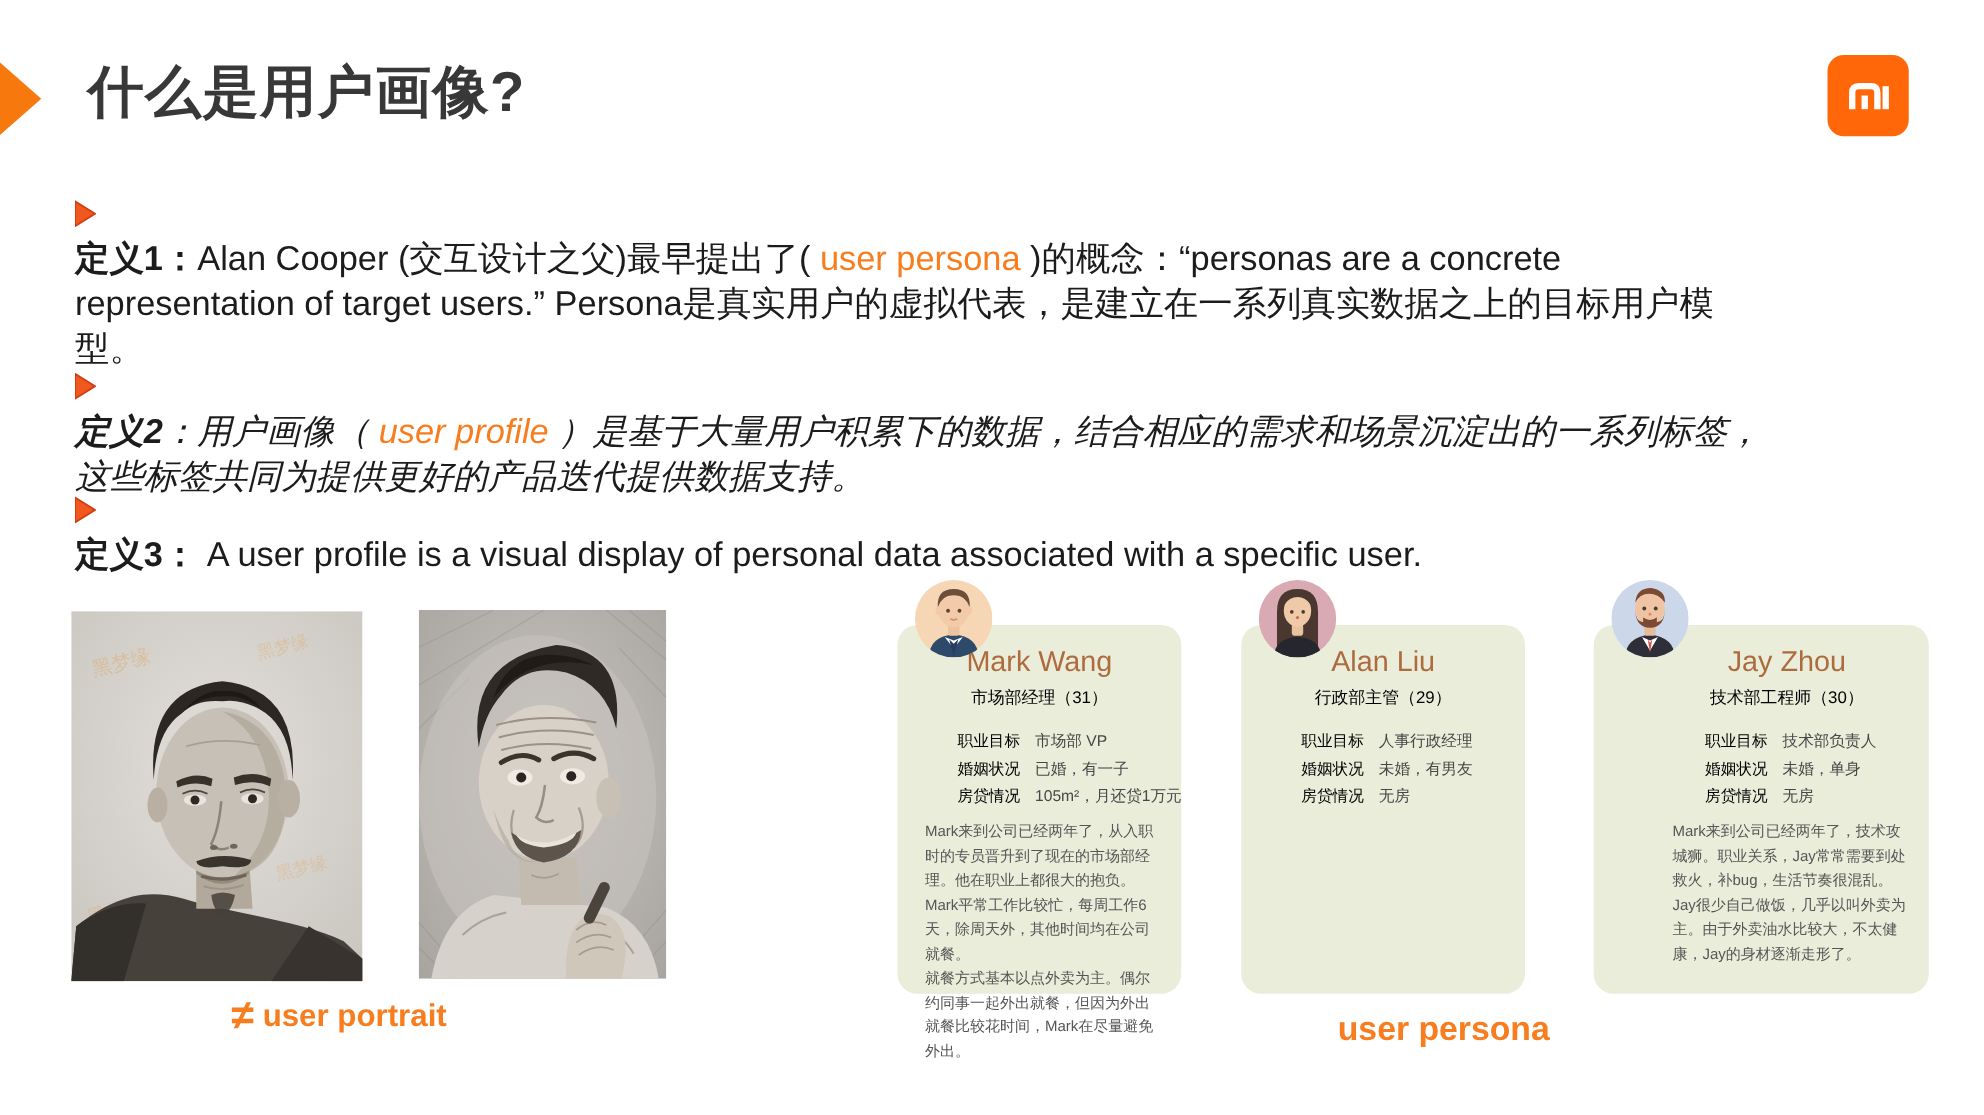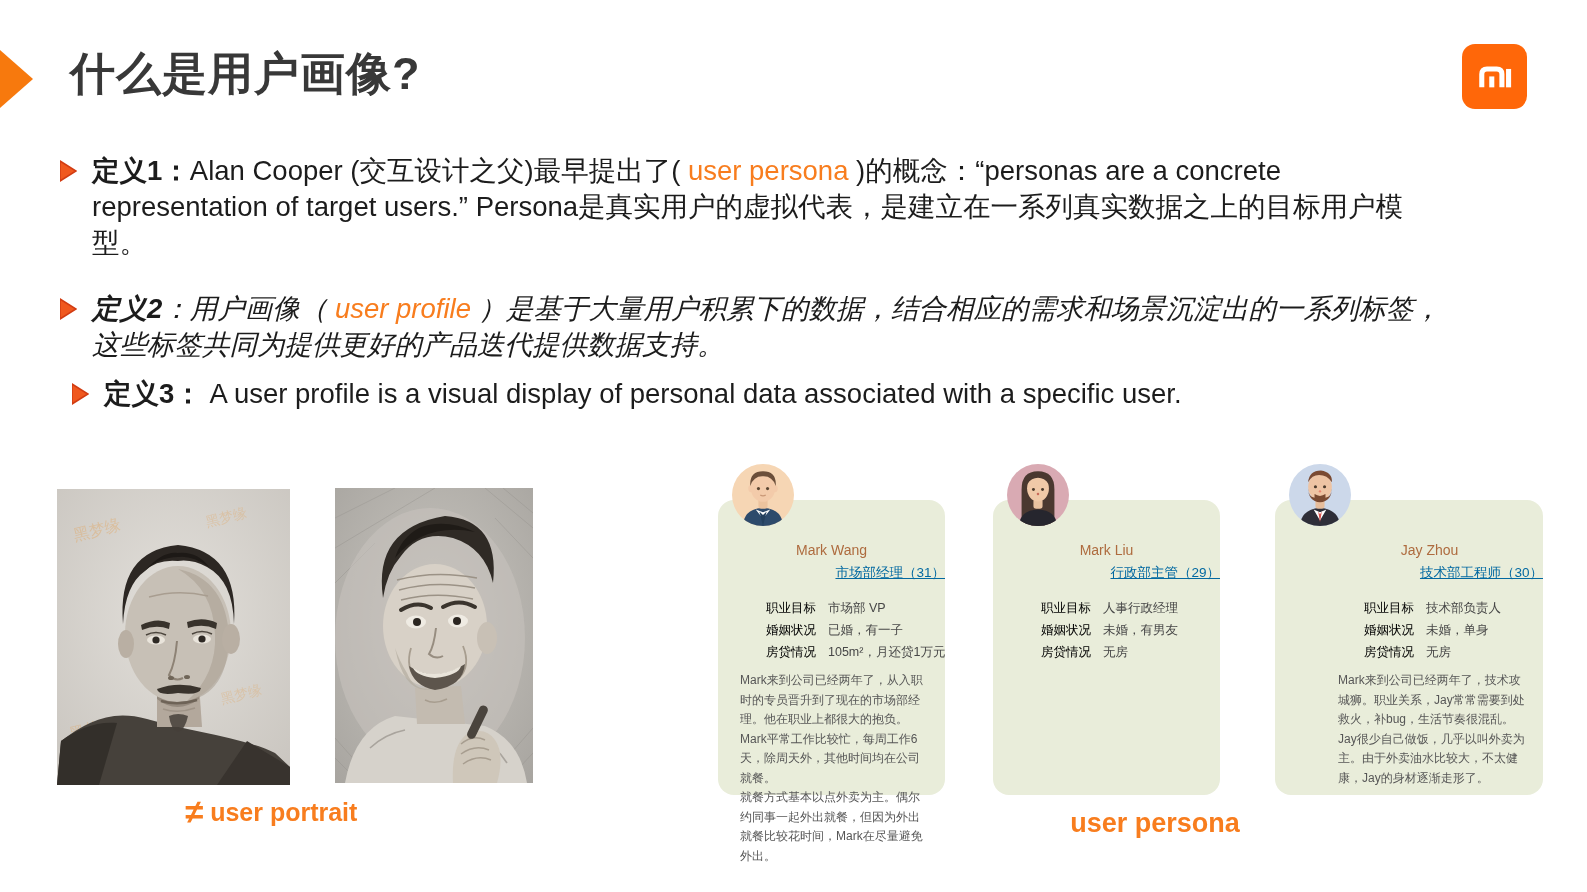--- a/index.html
+++ b/index.html
@@ -15,28 +15,28 @@
   }
   .page-title{
     position:absolute;left:70px;top:44px;margin:0;
     font-size:45px;font-weight:600;color:#383838;letter-spacing:1px;
   }
   .mi-logo{
     position:absolute;left:1462px;top:44px;width:65px;height:65px;
     background:#ff6709;border-radius:13px;display:flex;align-items:center;justify-content:center;
   }
   
-  .def{position:absolute;left:60px;display:flex;gap:15px;}
+  .def{position:absolute;left:60px;display:flex;gap:2px;flex-direction:column;}
   .def .bullet{flex:0 0 auto;margin-top:7px;}
   .def p{margin:0;font-size:27.5px;line-height:36px;color:#1c1c1c;}
   .def .lbl{font-weight:700;}
   .def .hl{color:#f87d1e;}
   #def1{top:153px;} #def1 p{width:1330px;}
   #def2{top:291px;} #def2 p{width:1352px;font-style:italic;}
-  #def3{top:376px;margin-left:12px;} #def3 p{width:1400px;}
+  #def3{top:390px;} #def3 p{width:1400px;}
   
   .portrait{position:absolute;}
   #portrait1{left:57px;top:489px;width:233px;height:296px;}
   #portrait2{left:335px;top:488px;width:198px;height:295px;}
   .portrait svg{display:block;width:100%;height:100%;}
   .portrait-caption{
     position:absolute;left:185px;top:793px;width:260px;text-align:left;
     color:#f87d1e;font-weight:700;font-size:25px;white-space:nowrap;
   }
   .portrait-caption .neq{font-size:33px;font-weight:800;vertical-align:-2px;margin-right:7px;}
@@ -47,22 +47,22 @@
   
   .card{
     position:absolute;top:500px;width:227px;height:295px;
     background:#e9edda;border-radius:16px;
   }
   #card1{left:718px;} #card2{left:993px;} #card3{left:1275px;padding-left:41px;}
   .avatar{
     position:absolute;top:-36px;left:14px;width:62px;height:62px;border-radius:50%;overflow:hidden;
   }
   .avatar svg{display:block;width:100%;height:100%;}
-  .card .name{margin:42px 0 0 0;text-align:center;font-size:14px;font-weight:500;color:#ae6b3e;}
-  .card .role{margin:6px 0 0 0;text-align:right;font-size:13.5px;color:#0369a1;text-decoration:underline;}
+  .card .name{margin:16px 0 0 0;text-align:center;font-size:23px;font-weight:500;color:#ae6b3e;}
+  .card .role{margin:6px 0 0 0;text-align:center;font-size:13.5px;color:#000000;}
   .fields{margin-top:20px;padding-left:48px;}
   .field{display:flex;margin-bottom:9px;font-size:12.5px;line-height:13px;}
   .field .fl{color:#000000;width:62px;flex:0 0 auto;}
   .field .fv{color:#474747;white-space:nowrap;}
   .bio{
     margin-top:12px;padding:0 17px 0 22px;font-size:12px;line-height:19.5px;
     color:#565656;white-space:pre-line;
   }
 </style>
 </head>
@@ -239,21 +239,21 @@
         <path d="M16,68 L16,28 Q16,8 34,8 Q52,8 52,28 L52,68 Z" fill="#4a3830"></path>
         <path d="M13,68 Q14,51 34,50 Q54,51 55,68 Z" fill="#26262e"></path>
         <rect x="29" y="38" width="10" height="11" rx="3" fill="#e9c2a0"></rect>
         <ellipse cx="34" cy="27" rx="12" ry="14" fill="#f0c9a8"></ellipse>
         <path d="M22,22 Q23,11 34,11 Q45,11 46,22 Q41,15 34,15 Q27,15 22,22 Z" fill="#4a3830"></path>
         <circle cx="29" cy="28" r="1.6" fill="#4a3a2c"></circle>
         <circle cx="39" cy="28" r="1.6" fill="#4a3a2c"></circle>
         <circle cx="34" cy="33" r="1.4" fill="#c96a5a"></circle>
       </svg>
     </div>
-    <p class="name">Mark Liu</p>
+    <p class="name">Alan Liu</p>
     <p class="role">行政部主管（29）</p>
     <div class="fields">
       <div class="field">
           <span class="fl">职业目标</span>
           <span class="fv">人事行政经理</span>
         </div>
       <div class="field">
           <span class="fl">婚姻状况</span>
           <span class="fv">未婚，有男友</span>
         </div>

